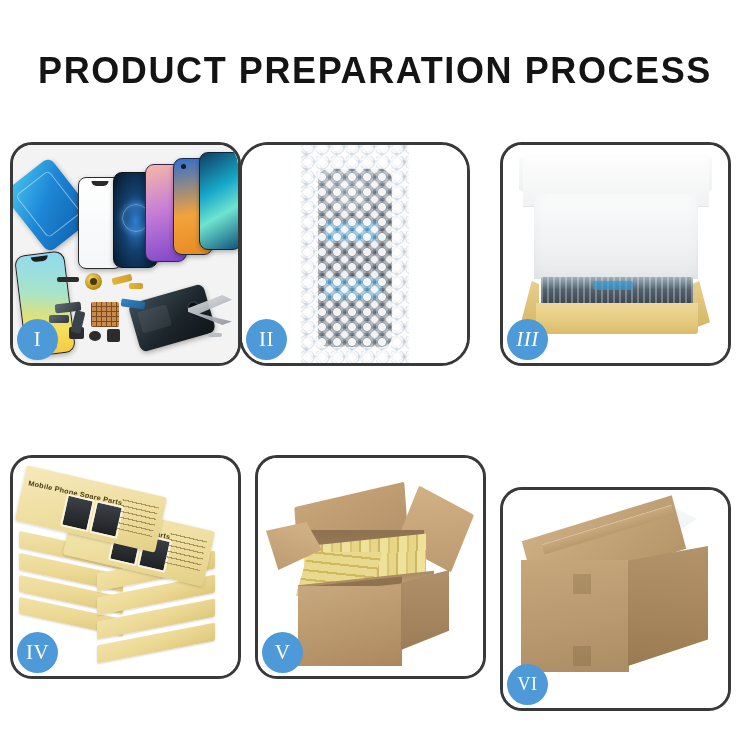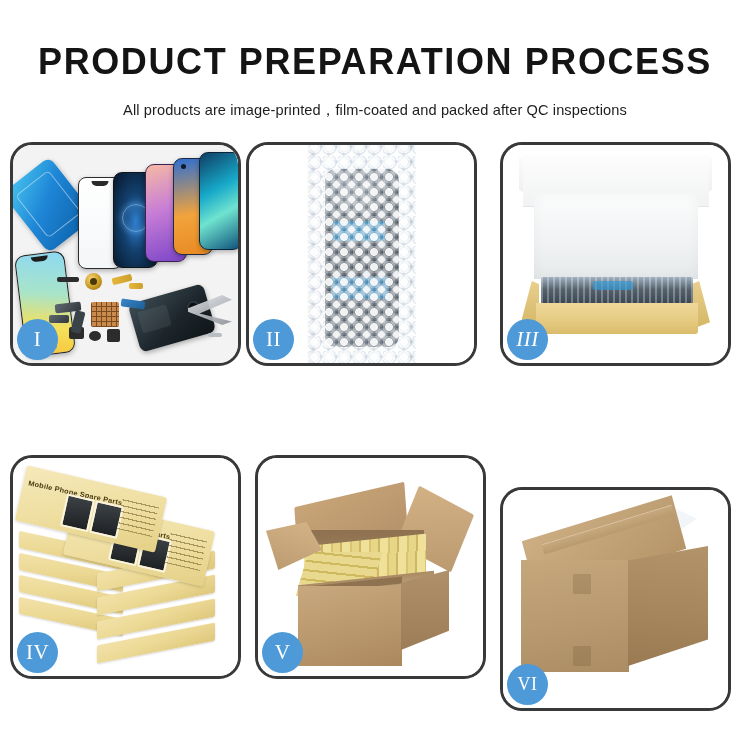--- a/index.html
+++ b/index.html
@@ -17,21 +17,21 @@
   }
 
   
   .header {
     position: absolute;
     left: 0; top: 0;
     width: 750px;
     text-align: center;
   }
   .title {
-    margin: 7px;
+    margin: 16px;
     padding-top: 34px;
     font-family: "Liberation Sans", sans-serif;
     font-size: 36px;
     font-weight: 700;
     letter-spacing: 1.6px;
     color: #141414;
     white-space: nowrap;
   }
   .subtitle {
     margin: 0;
@@ -62,21 +62,21 @@
     box-sizing: border-box;
     overflow: hidden;
   }
   .panel .stage {
     position: absolute;
     inset: 0;
     overflow: hidden;
     border-radius: 19px;
   }
   .p1 { left: 0px;   top: 0px;   }
-  .p2 { left: 236px; top: 0px;   }
+  .p2 { left: 229px; top: 0px; border-radius: 29px;   }
   .p3 { left: 490px; top: 0px; font-style: italic;   }
   .p4 { left: 0px;   top: 313px; }
   .p5 { left: 245px; top: 313px; }
   .p6 { left: 490px; top: 313px; margin-top: 32px; }
 
   
   .badge {
     position: absolute;
     left: 4px;
     bottom: 3px;
@@ -462,21 +462,20 @@
     position:absolute; left:128px; top:18px; width:66px; height:38px;
     background: linear-gradient(160deg, rgba(245,248,250,.9), rgba(226,232,238,.55));
     clip-path: polygon(10% 58%, 66% 0, 100% 28%, 38% 100%);
   }
 </style>
 </head>
 <body>
 
 <div class="header">
   <h1 class="title">PRODUCT PREPARATION PROCESS</h1>
-  <p class="subtitle">All products are image-printed，film-coated and packed after QC inspections</p>
 </div>
 
 <div class="grid">
 
   <div class="panel p1">
     <div class="stage">
       <div class="scr blue-back"></div>
       <div class="scr glass"></div>
       <div class="scr navy"></div>
       <div class="scr purple"></div>

